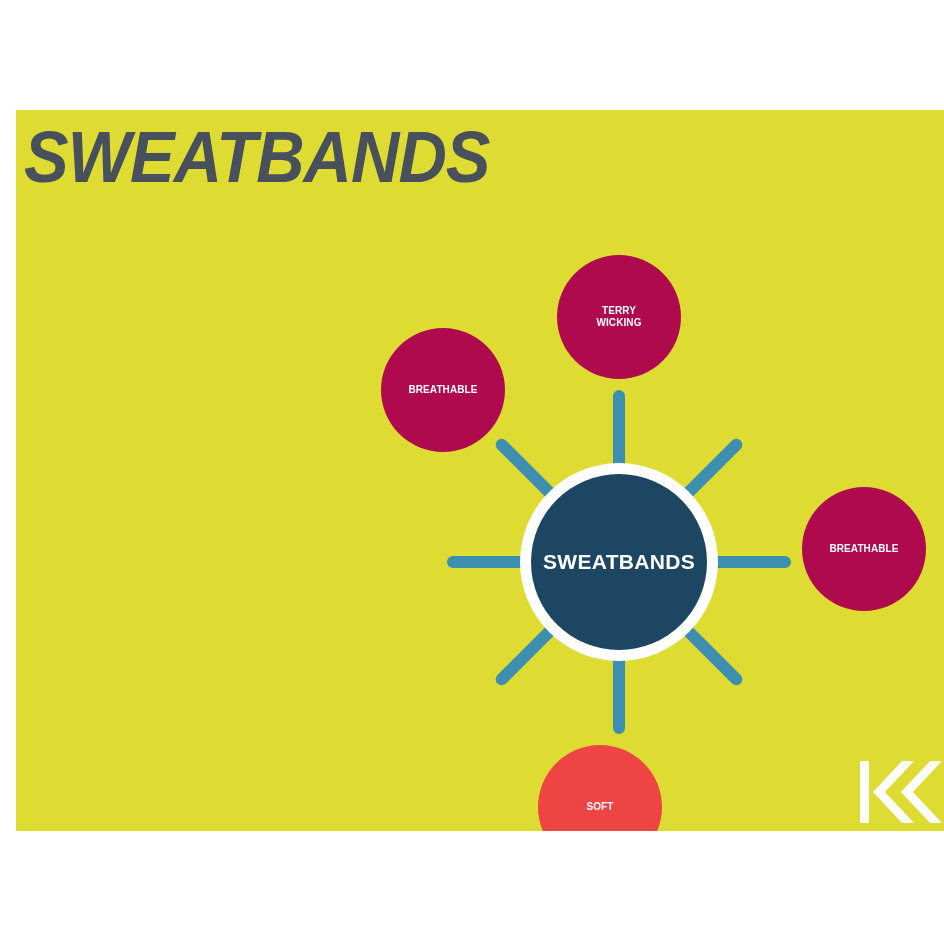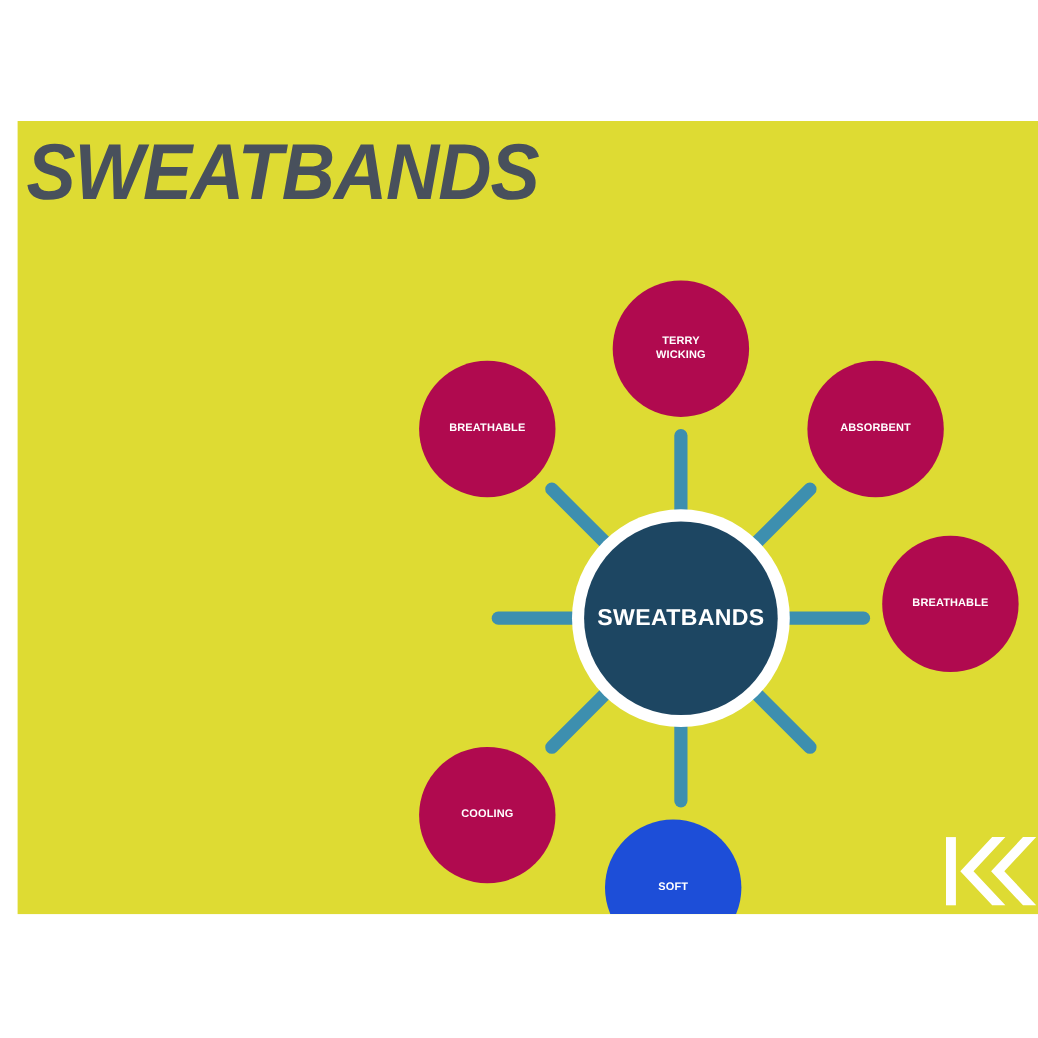--- a/index.html
+++ b/index.html
@@ -117,38 +117,28 @@
         <div class="spoke" style="left: 603px; top: 538px; width: 80px; height: 12px; background: rgb(61, 143, 175); transform: rotate(90deg);"></div>
         <div class="spoke" style="left: 537.946px; top: 511.054px; width: 80px; height: 12px; background: rgb(61, 143, 175); transform: rotate(135deg);"></div>
         <div class="spoke" style="left: 511px; top: 446px; width: 80px; height: 12px; background: rgb(61, 143, 175); transform: rotate(180deg);"></div>
         <div class="spoke" style="left: 537.946px; top: 380.946px; width: 80px; height: 12px; background: rgb(61, 143, 175); transform: rotate(-135deg);"></div>
         <div class="node" style="left: 541px; top: 145px; width: 124px; height: 124px; background: rgb(176, 10, 79);">
           <div class="node-label" style="color: rgb(255, 255, 255);">
             <div>TERRY</div>
             <div>WICKING</div>
           </div>
         </div>
-        <div class="node" style="left: 718px; top: 218px; width: 124px; height: 124px; background: rgb(176, 10, 79);">
-          <div class="node-label" style="color: rgb(255, 255, 255);">
-            <div>ABSORBENT</div>
-          </div>
-        </div>
         <div class="node" style="left: 786px; top: 377px; width: 124px; height: 124px; background: rgb(176, 10, 79);">
           <div class="node-label" style="color: rgb(255, 255, 255);">
             <div>BREATHABLE</div>
           </div>
         </div>
-        <div class="node" style="left: 534px; top: 635px; width: 124px; height: 124px; background: #1d4ed8; align-items: center;">
+        <div class="node" style="left: 522px; top: 635px; width: 124px; height: 124px; background: #ef4444; align-items: center;">
           <div class="node-label" style="color: rgb(255, 255, 255);">
             <div>SOFT</div>
-          </div>
-        </div>
-        <div class="node" style="left: 365px; top: 569px; width: 124px; height: 124px; background: rgb(176, 10, 79);">
-          <div class="node-label" style="color: rgb(255, 255, 255);">
-            <div>COOLING</div>
           </div>
         </div>
         <div class="node" style="left: 365px; top: 218px; width: 124px; height: 124px; background: rgb(176, 10, 79);">
           <div class="node-label" style="color: rgb(255, 255, 255);">
             <div>BREATHABLE</div>
           </div>
         </div>
         <div id="hub-ring" style="left: 504px; top: 353px; width: 198px; height: 198px; background: rgb(255, 255, 255);"></div>
         <div id="hub" style="left: 515px; top: 364px; width: 176px; height: 176px; background: rgb(29, 70, 98);">
           <div id="hub-label">SWEATBANDS</div>

